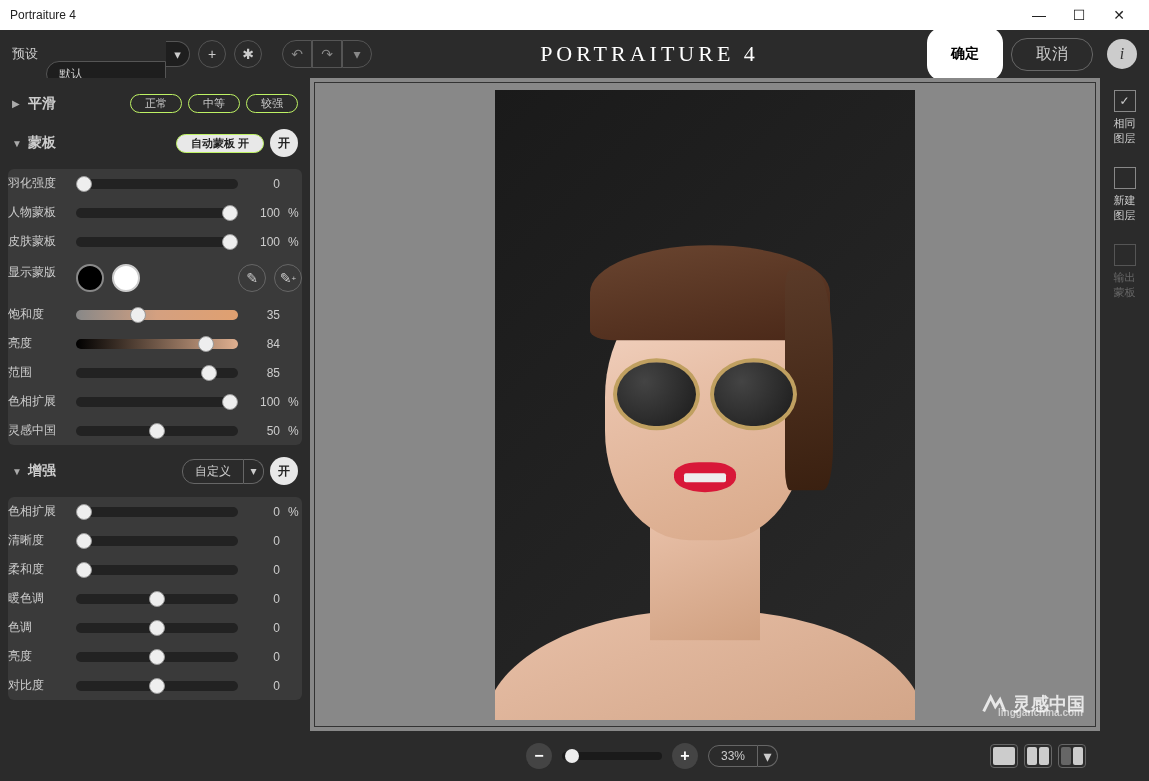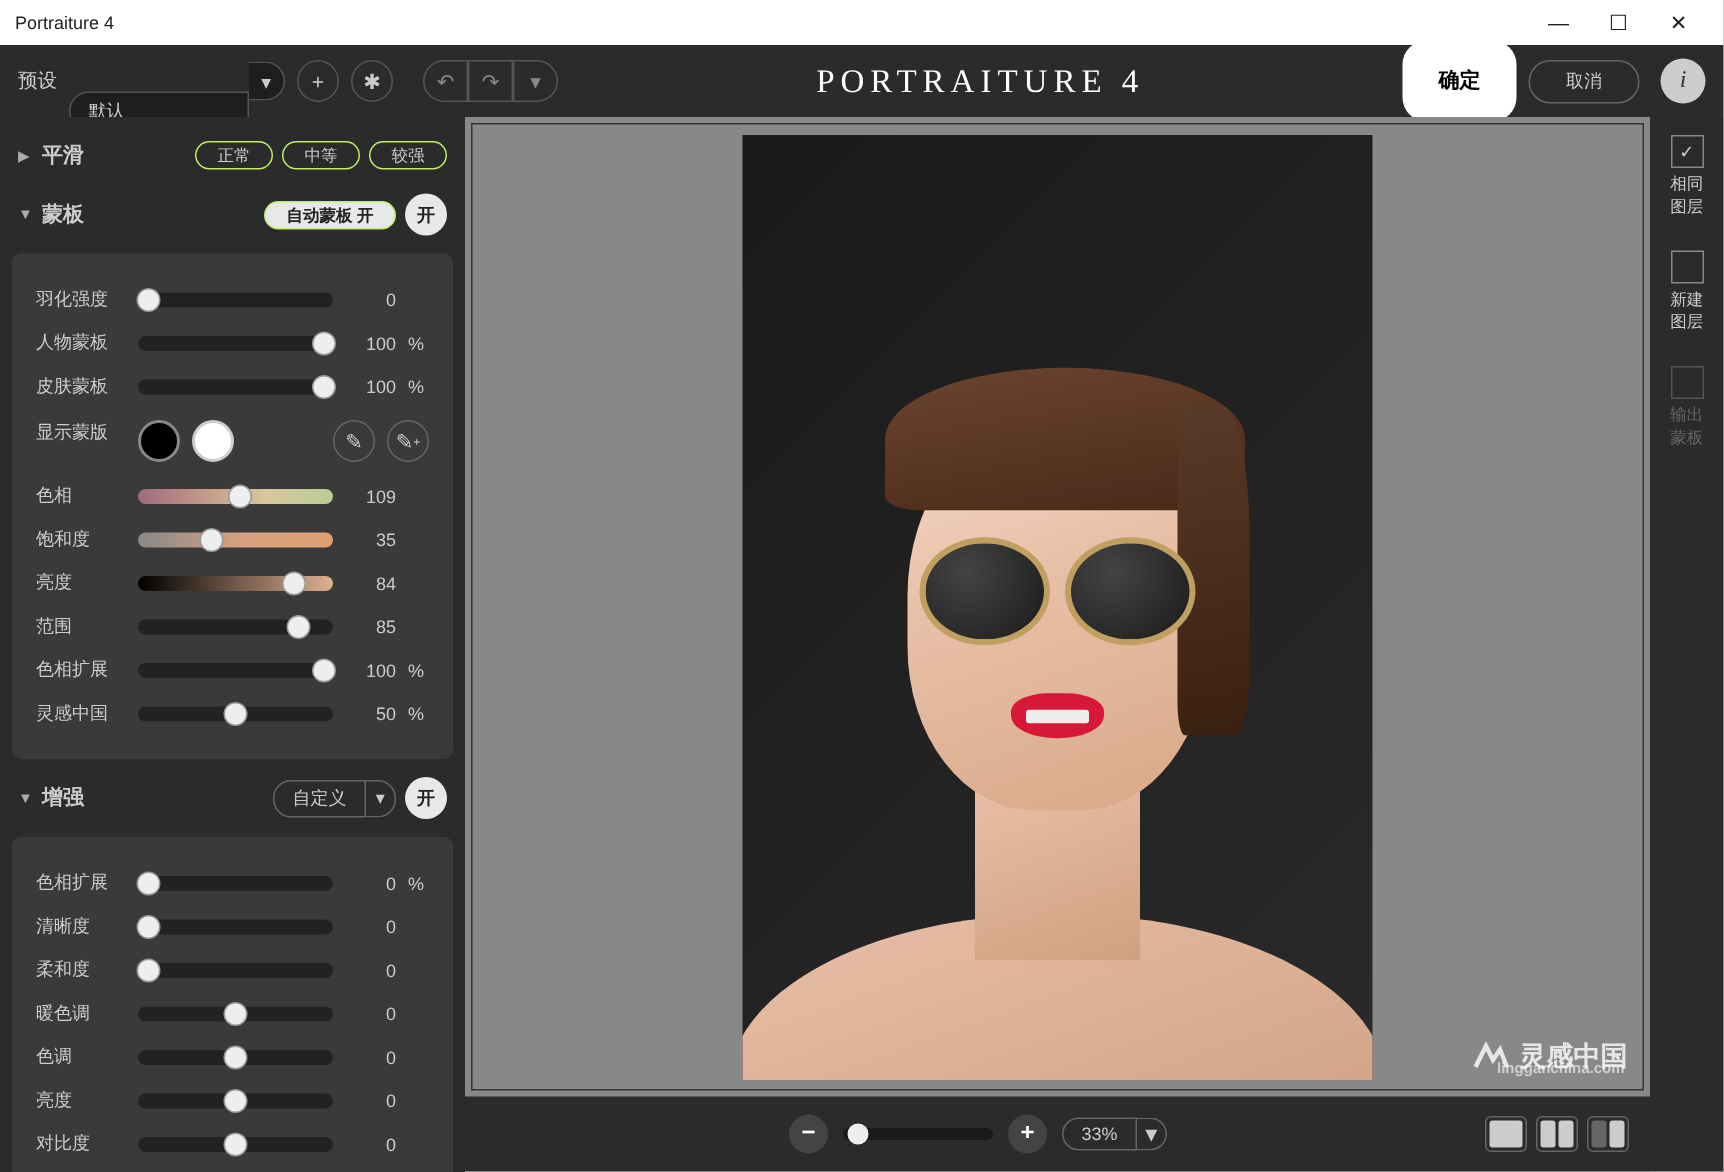--- a/index.html
+++ b/index.html
@@ -11,36 +11,36 @@
 .preset-dd { display: flex; align-items: center; gap: 0; }
 .preset-field { background: #1e1e1e; border: 1px solid #555; border-radius: 14px 0 0 14px; padding: 4px 12px; min-width: 120px; color: #ccc; font-size: 12px; height: 26px; display: flex; align-items: center; margin-top: 40px; }
 .preset-caret { background: #1e1e1e; border: 1px solid #555; border-left: none; border-radius: 0 14px 14px 0; width: 24px; height: 26px; display: flex; align-items: center; justify-content: center; color: #ccc; }
 .circle-btn { width: 28px; height: 28px; border-radius: 50%; border: 1px solid #555; background: #2b2b2b; color: #ccc; display: flex; align-items: center; justify-content: center; font-size: 14px; cursor: pointer; }
 .hist-group { display: flex; align-items: center; gap: 0; margin-left: 12px; }
 .hist-btn { width: 30px; height: 28px; border: 1px solid #555; background: #2b2b2b; color: #888; display: flex; align-items: center; justify-content: center; font-size: 14px; }
 .hist-btn:first-child { border-radius: 14px 0 0 14px; }
 .hist-btn:last-child { border-radius: 0 14px 14px 0; }
 .brand { flex: 1; text-align: center; color: #fff; font-size: 22px; letter-spacing: 4px; font-weight: 300; font-family: Georgia, serif; font-variant: small-caps; }
 .ok-btn { background: #fff; color: #000; border-radius: 16px; padding: 18px 24px; font-size: 14px; font-weight: bold; border: none; cursor: pointer; }
-.cancel-btn { background: #2b2b2b; color: #ccc; border: 1px solid #666; border-radius: 16px; padding: 5px 24px; font-size: 12px; cursor: pointer; }
+.cancel-btn { background: #2b2b2b; color: #ccc; border: 1px solid #666; border-radius: 16px; padding: 5px 24px; font-size: 16px; cursor: pointer; }
 .info-btn { width: 30px; height: 30px; border-radius: 50%; background: #ccc; color: #333; display: flex; align-items: center; justify-content: center; font-style: italic; font-family: serif; font-size: 16px; margin-left: 6px; }
 .main { display: flex; height: 703px; background: #888; }
 .left { width: 310px; background: #2b2b2b; color: #ccc; font-size: 12px; overflow-y: auto; padding: 8px; }
 .left::-webkit-scrollbar { width: 0; }
 .section-hdr { display: flex; align-items: center; gap: 6px; padding: 8px 4px; }
 .caret { font-size: 10px; color: #aaa; width: 10px; }
 .hdr-label { font-size: 14px; font-weight: bold; flex-shrink: 0; }
 .hdr-spacer { flex: 1; }
 .pill { background: #2b2b2b; border: 1px solid #bef264; border-radius: 14px; padding: 1px 14px; font-size: 11px; color: #ccc; cursor: pointer; }
 .pill.active { background: #e8e8e8; color: #222; font-weight: bold; }
 .toggle-circ { width: 28px; height: 28px; border-radius: 50%; background: #e8e8e8; color: #222; display: flex; align-items: center; justify-content: center; font-size: 12px; font-weight: bold; cursor: pointer; }
 .dd-combo { display: flex; }
 .dd-field { background: #2b2b2b; border: 1px solid #666; border-radius: 12px 0 0 12px; padding: 3px 12px; font-size: 12px; color: #ccc; }
 .dd-caret { background: #2b2b2b; border: 1px solid #666; border-left: none; border-radius: 0 12px 12px 0; width: 20px; display: flex; align-items: center; justify-content: center; color: #ccc; }
-.panel { background: #3a3a3a; border-radius: 6px; padding: 16px; margin: 4px 0; }
+.panel { background: #3a3a3a; border-radius: 6px; padding: 0; margin: 4px 0; }
 .slider-row { display: flex; align-items: center; padding: 6px 0; gap: 8px; }
 .slider-label { width: 60px; font-size: 12px; color: #ccc; }
 .slider-track { position: relative; flex: 1; height: 10px; background: #222; border-radius: 5px; }
 .slider-thumb { position: absolute; top: 50%; width: 16px; height: 16px; border-radius: 50%; background: #eee; transform: translate(-50%, -50%); border: 1px solid #999; }
 .slider-val { width: 34px; text-align: right; font-size: 12px; color: #ccc; }
 .slider-unit { width: 14px; font-size: 12px; color: #ccc; }
 .grad-hue { background: linear-gradient(90deg, #a06a7a, #c29a8a, #d8c89a, #b8cc98); }
 .grad-sat { background: linear-gradient(90deg, #888, #d4a080, #e0a070); }
 .grad-lum { background: linear-gradient(90deg, #000, #e0b090); }
 .mask-row { display: flex; gap: 8px; padding: 8px 0; }
@@ -157,28 +157,20 @@
       <div class="mask-row">
         <div class="slider-label" style="width:60px">显示蒙版</div>
         <div class="mask-swatch" style="background:#000"></div>
         <div class="mask-swatch" style="background:#fff;border-color:#ccc"></div>
         <div style="flex:1"></div>
         <div class="eyedrop">✎</div>
         <div class="eyedrop">✎<sub style="font-size:8px">+</sub></div>
       </div>
       <div id="color-sliders">
           <div class="slider-row">
-            <div class="slider-label">色相</div>
-            <div class="slider-track grad-hue">
-              <div class="slider-thumb" style="left: 52%;"></div>
-            </div>
-            <div class="slider-val">109</div>
-            <div class="slider-unit"></div>
-          </div>
-          <div class="slider-row">
             <div class="slider-label">饱和度</div>
             <div class="slider-track grad-sat">
               <div class="slider-thumb" style="left: 38%;"></div>
             </div>
             <div class="slider-val">35</div>
             <div class="slider-unit"></div>
           </div>
           <div class="slider-row">
             <div class="slider-label">亮度</div>
             <div class="slider-track grad-lum">

